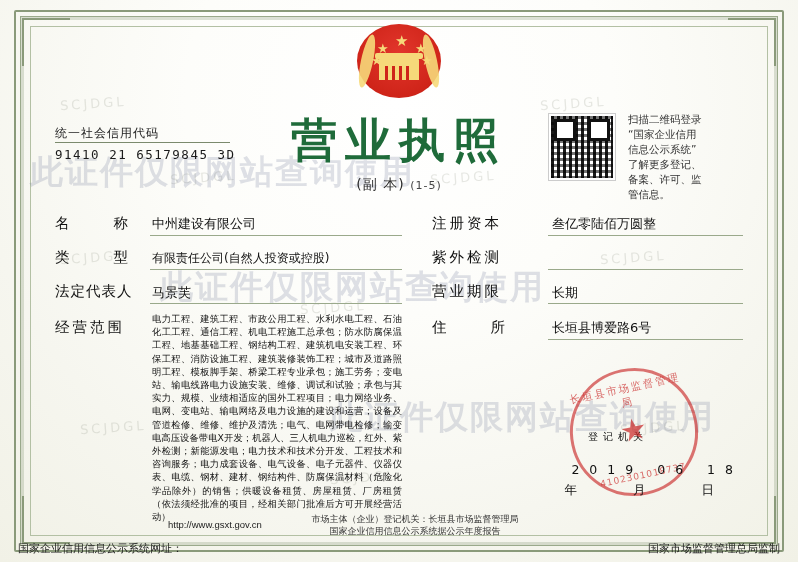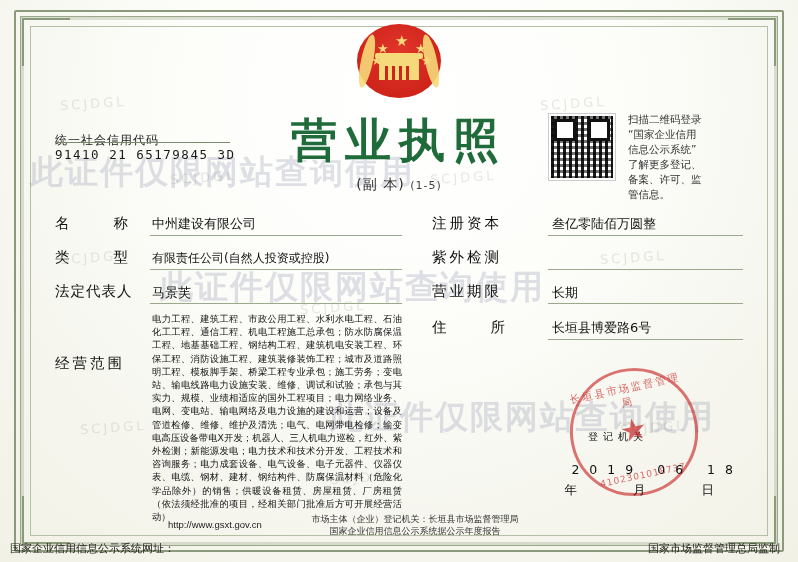--- a/index.html
+++ b/index.html
@@ -102,21 +102,21 @@
     white-space:nowrap;
   }
   .subtitle{
     position:absolute;left:50%;top:176px;transform:translateX(-50%);
     font-size:14px;color:#2b2b2b;white-space:nowrap;letter-spacing:1px;
   }
   .subtitle .small{font-size:11px;color:#444;}
 
   
   .code-label{
-    position:absolute;left:55px;top:132px;font-size:12px;color:#222;letter-spacing:1px;
+    position:absolute;left:55px;top:125px;font-size:12px;color:#222;letter-spacing:1px;
   }
   .code-line{
     position:absolute;left:55px;top:141px;width:175px;border-bottom:1px solid #7b8a6d;height:1px;
   }
   .code-value{
     position:absolute;left:55px;top:147px;font-size:12.5px;color:#1a1a1a;letter-spacing:1.5px;
     font-family:"DejaVu Sans Mono","Liberation Mono",monospace;
   }
 
   
@@ -178,21 +178,21 @@
   
   .bottom-center{
     position:absolute;left:50%;transform:translateX(-50%);
     text-align:center;font-size:9px;color:#333;line-height:13px;
   }
   .bottom-url{
     position:absolute;left:168px;bottom:32px;font-size:9.5px;color:#222;
     font-family:Liberation Sans, sans-serif;
   }
   .footer-left{
-    position:absolute;left:10px;bottom:6px;font-size:11px;color:#222;
+    position:absolute;left:18px;bottom:6px;font-size:11px;color:#222;
   }
   .footer-right{
     position:absolute;right:18px;bottom:6px;font-size:11px;color:#222;
   }
   .issuer{
     position:absolute;right:150px;top:430px;font-size:10px;letter-spacing:5px;color:#111;
   }
   .date-row{
     position:absolute;right:55px;top:462px;font-size:12.5px;color:#111;letter-spacing:10px;
   }
@@ -263,21 +263,21 @@
   <div class="uline" style="left:150px;top:234px;width:252px;"></div>
 
   <div class="field-label" style="left:55px;top:248px;">类　　型</div>
   <div class="field-value" style="left:152px;top:250px;font-size:12px;">有限责任公司(自然人投资或控股)</div>
   <div class="uline" style="left:150px;top:268px;width:252px;"></div>
 
   <div class="field-label" style="left:55px;top:282px;letter-spacing:1px;">法定代表人</div>
   <div class="field-value" style="left:152px;top:284px;">马景芙</div>
   <div class="uline" style="left:150px;top:302px;width:252px;"></div>
 
-  <div class="field-label" style="left:55px;top:318px;letter-spacing:3px;margin-top:36px;">经营范围</div>
+  <div class="field-label" style="left:55px;top:318px;letter-spacing:3px;">经营范围</div>
   <div class="scope-text">电力工程、建筑工程、市政公用工程、水利水电工程、石油化工工程、通信工程、机电工程施工总承包；防水防腐保温工程、地基基础工程、钢结构工程、建筑机电安装工程、环保工程、消防设施工程、建筑装修装饰工程；城市及道路照明工程、模板脚手架、桥梁工程专业承包；施工劳务；变电站、输电线路电力设施安装、维修、调试和试验；承包与其实力、规模、业绩相适应的国外工程项目；电力网络业务、电网、变电站、输电网络及电力设施的建设和运营；设备及管道检修、维修、维护及清洗；电气、电网带电检修；输变电高压设备带电X开发；机器人、三人机电力巡检，红外、紫外检测；新能源发电；电力技术和技术分开发、工程技术和咨询服务；电力成套设备、电气设备、电子元器件、仪器仪表、电缆、钢材、建材、钢结构件、防腐保温材料（危险化学品除外）的销售；供暖设备租赁、房屋租赁、厂房租赁（依法须经批准的项目，经相关部门批准后方可开展经营活动）</div>
 
   <div class="field-label" style="left:432px;top:214px;letter-spacing:3px;">注册资本</div>
   <div class="field-value" style="left:552px;top:215px;">叁亿零陆佰万圆整</div>
   <div class="uline" style="left:548px;top:234px;width:195px;"></div>
 
   <div class="field-label" style="left:432px;top:248px;letter-spacing:3px;">紫外检测</div>
   <div class="uline" style="left:548px;top:268px;width:195px;"></div>
 
   <div class="field-label" style="left:432px;top:282px;letter-spacing:3px;">营业期限</div>

